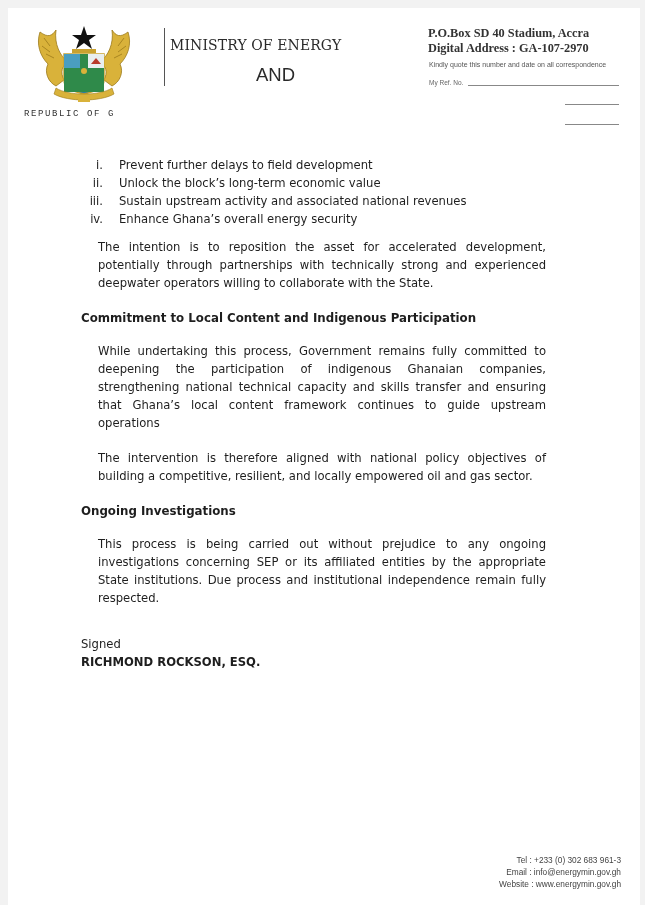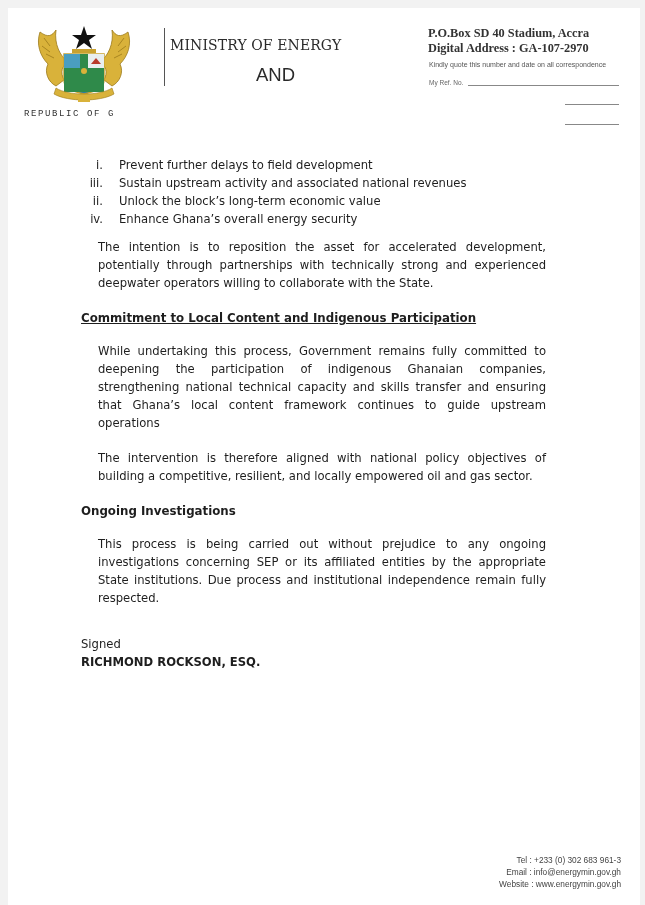--- a/index.html
+++ b/index.html
@@ -46,21 +46,21 @@
   .body {
     position: absolute; left: 81px; top: 156px; width: 482px;
     font-family: "DejaVu Sans", sans-serif; font-size: 11.6px; line-height: 18px; color: #1e1e1e;
   }
   .list { margin: 0; padding: 0; list-style: none; }
   .list li { position: relative; padding-left: 38px; height: 18px; white-space: nowrap; }
   .list .num { position: absolute; left: -8px; width: 30px; text-align: right; }
   p { margin: 17px; text-align: justify; text-align-last: left; }
   .para1 { margin-top: 10px; }
   h3 { margin: 0; font-size: 11.8px; font-weight: bold; line-height: 18px; }
-  .h-commit { margin-top: 0; text-decoration: underline; }
+  .h-commit { margin-top: 0; }
   .para2 { margin-top: 15px; }
   .para3 { margin-top: 15px; }
   .h-ongoing { margin-top: 17px; }
   .para4 { margin-top: 15px; }
   .signed { margin-top: 28px; }
   .sig-name, .sig-title { font-weight: bold; }
 
   .footer {
     position: absolute; right: 24px; top: 854px; text-align: right;
     font-family: "Liberation Sans", sans-serif; font-size: 8.3px; line-height: 12px; color: #444;
@@ -105,22 +105,22 @@
 <div class="addr2">Digital Address : GA-107-2970</div>
 <div class="quote">Kindly quote this number and date on all correspondence</div>
 <div class="ref-label">My Ref. No.</div>
 <div class="ref-line1"></div>
 <div class="ref-line2"></div>
 <div class="ref-line3"></div>
 
 <div class="body">
   <ol class="list">
     <li><span class="num">i.</span><span>Prevent further delays to field development</span></li>
+    <li><span class="num">ii.</span><span>Unlock the block’s long-term economic value</span></li>
     <li><span class="num">iii.</span><span>Sustain upstream activity and associated national revenues</span></li>
-    <li><span class="num">ii.</span><span>Unlock the block’s long-term economic value</span></li>
     <li><span class="num">iv.</span><span>Enhance Ghana’s overall energy security</span></li>
   </ol>
 
   <p class="para1">The intention is to reposition the asset for accelerated development, potentially through partnerships with technically strong and experienced deepwater operators willing to collaborate with the State.</p>
 
   <h3 class="h-commit">Commitment to Local Content and Indigenous Participation</h3>
   <p class="para2">While undertaking this process, Government remains fully committed to deepening the participation of indigenous Ghanaian companies, strengthening national technical capacity and skills transfer and ensuring that Ghana’s local content framework continues to guide upstream operations</p>
   <p class="para3">The intervention is therefore aligned with national policy objectives of building a competitive, resilient, and locally empowered oil and gas sector.</p>
 
   <h3 class="h-ongoing">Ongoing Investigations</h3>

